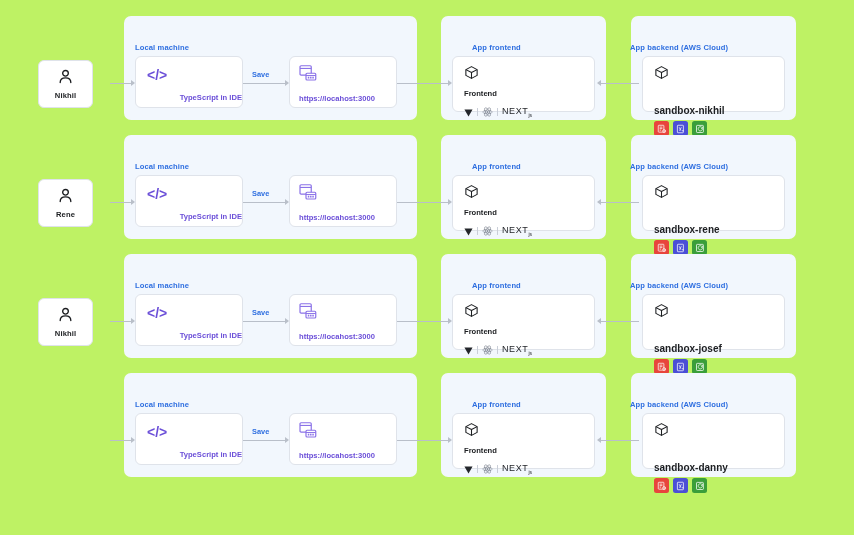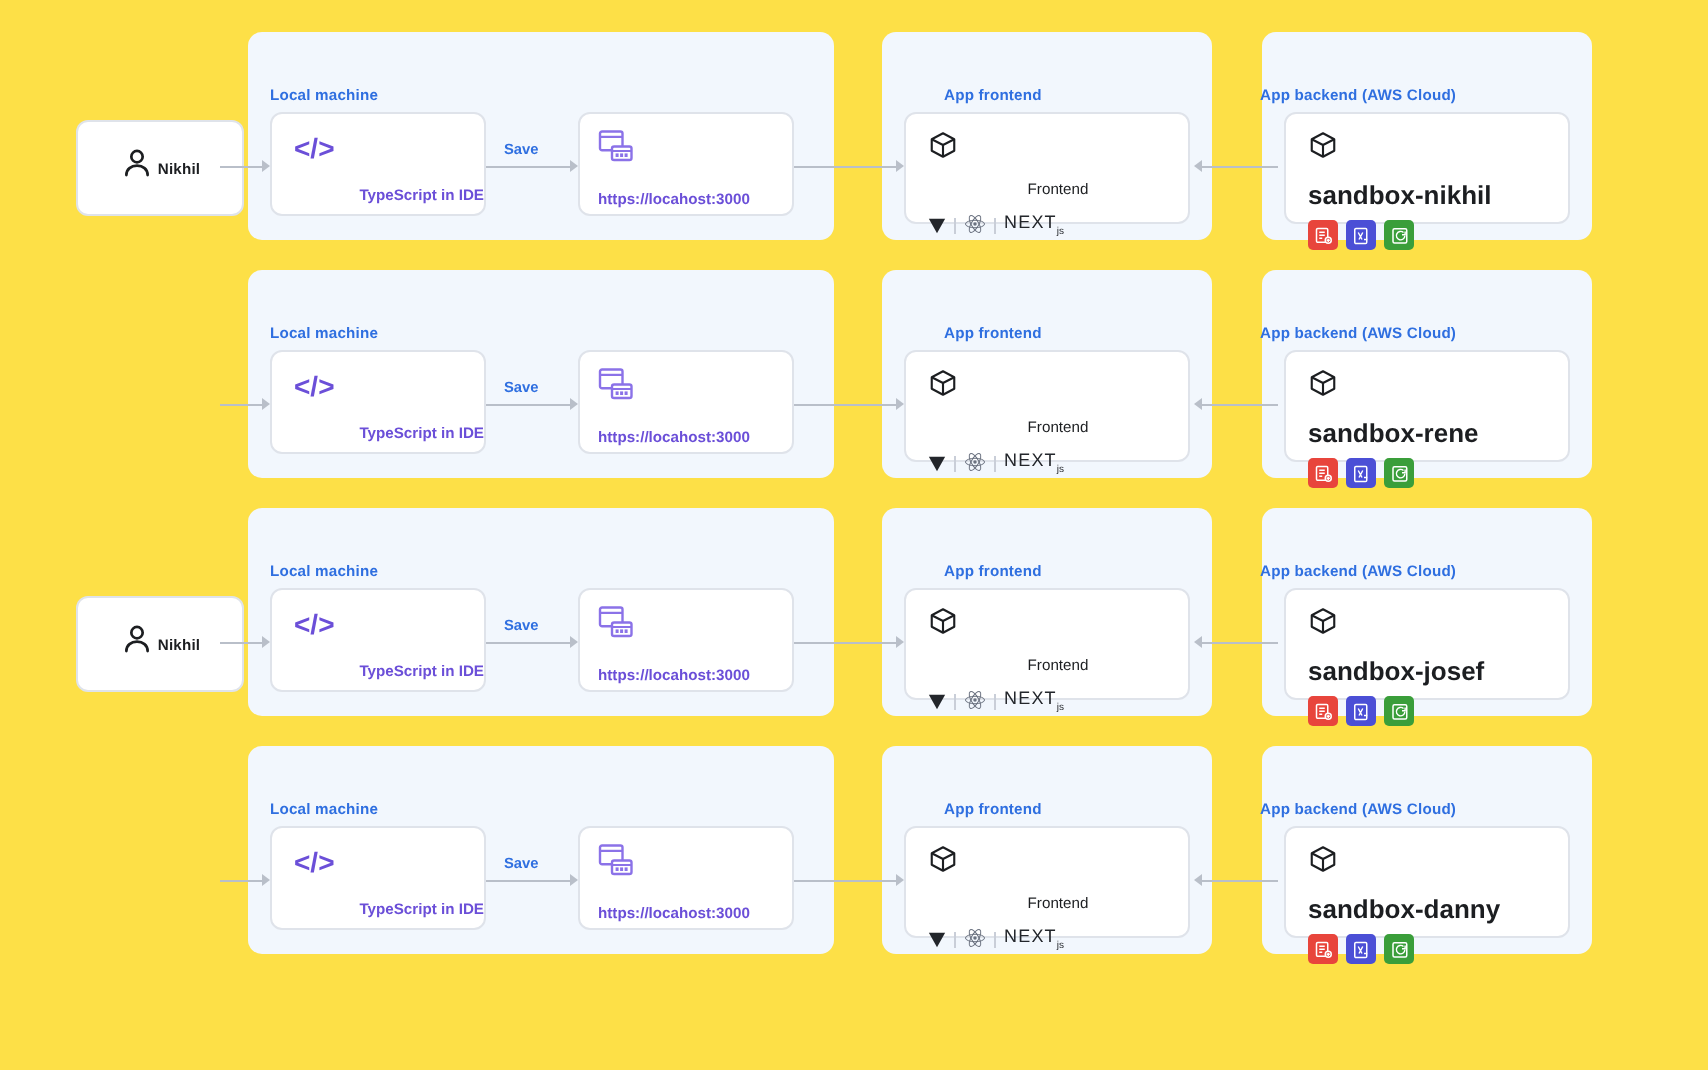--- a/index.html
+++ b/index.html
@@ -11,21 +11,21 @@
     height: 535px;
     background: #ffffff;
     font-family: "Liberation Sans", sans-serif;
     overflow: hidden;
   }
 
   #canvas {
     position: relative;
     width: 854px;
     height: 535px;
-    background: #fde047;
+    background: #bef264;
   }
 
   
   .row {
     position: absolute;
     left: 0;
     width: 854px;
     height: 120px;
     display: block;
   }
@@ -56,23 +56,23 @@
   .card {
     position: absolute;
     background: #ffffff;
     border: 1px solid #dfe3ea;
     border-radius: 6px;
     box-sizing: border-box;
   }
 
   
   .card-person {
-    left: 38px; top: 52px; width: 84px; height: 48px;
+    left: 38px; top: 52px; width: 55px; height: 48px;
     display: flex;
-    flex-direction: row;
+    flex-direction: column;
     align-items: center;
     justify-content: center;
     gap: 2px;
   }
   .person-name {
     font-size: 7.6px;
     font-weight: bold;
     color: #1c1e21;
     letter-spacing: 0.1px;
   }
@@ -111,24 +111,23 @@
     white-space: nowrap;
   }
 
   
   .card-front {
     left: 452px; top: 48px; width: 143px; height: 56px;
     padding: 8px 0 0 11px;
   }
   .front-label {
     font-size: 7.6px;
-    font-weight: normal;
+    font-weight: bold;
     color: #1c1e21;
     margin-top: 5px;
-    text-align: center;
   }
   .stack-row {
     display: flex;
     align-items: center;
     gap: 4px;
     margin-top: 5px;
   }
   .stack-sep {
     width: 1px;
     height: 8px;
@@ -145,24 +144,24 @@
     font-size: 5px;
     letter-spacing: 0;
   }
 
   
   .card-back {
     left: 642px; top: 48px; width: 143px; height: 56px;
     padding: 8px 0 0 11px;
   }
   .back-label {
-    font-size: 13px;
+    font-size: 10px;
     font-weight: bold;
     color: #1c1e21;
-    margin-top: 5px;
+    margin-top: 21px;
     white-space: nowrap;
   }
   .aws-row {
     display: flex;
     gap: 4px;
     margin-top: 5px;
   }
   .aws-ico {
     width: 15px;
     height: 15px;
@@ -327,20 +326,29 @@
   <div class="row" style="top: 127px;">
 
     <div class="group-panel group-local"></div>
     <div class="group-panel group-front"></div>
     <div class="group-panel group-back"></div>
 
     <div class="group-label gl-local">Local machine</div>
     <div class="group-label gl-front">App frontend</div>
     <div class="group-label gl-back">App backend (AWS Cloud)</div>
 
+    <div class="card card-person">
+      <span class="icon-blk">
+        <svg width="17" height="17" viewBox="0 0 24 24" fill="none" stroke="#1c1e21" stroke-width="1.9" stroke-linecap="round" stroke-linejoin="round">
+          <circle cx="12" cy="7.5" r="4"></circle>
+          <path d="M4.5 20.5c0-4.2 3.4-6.6 7.5-6.6s7.5 2.4 7.5 6.6"></path>
+        </svg>
+      </span>
+      <span class="person-name">Rene</span>
+    </div>
 
     <div class="conn" style="left:110px; top:75px; width:21px;"></div>
     <div class="arrowhead arrow-right" style="left:131px; top:72px;"></div>
 
     <div class="card card-ide">
       <span class="code-glyph">&lt;/&gt;</span>
       <div class="ide-label">TypeScript in IDE</div>
     </div>
 
     <div class="conn" style="left:243px; top:75px; width:42px;"></div>

